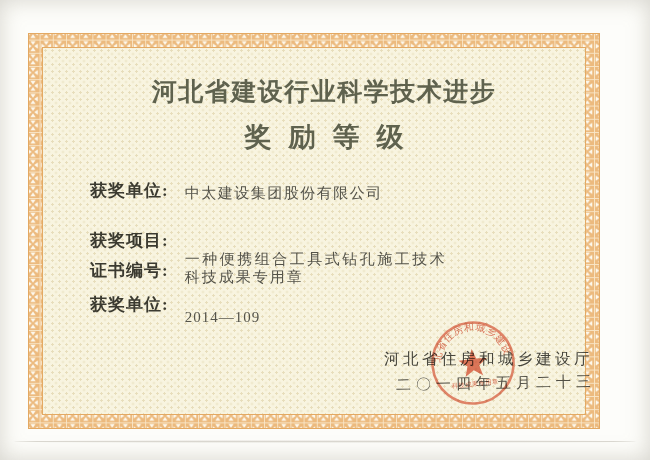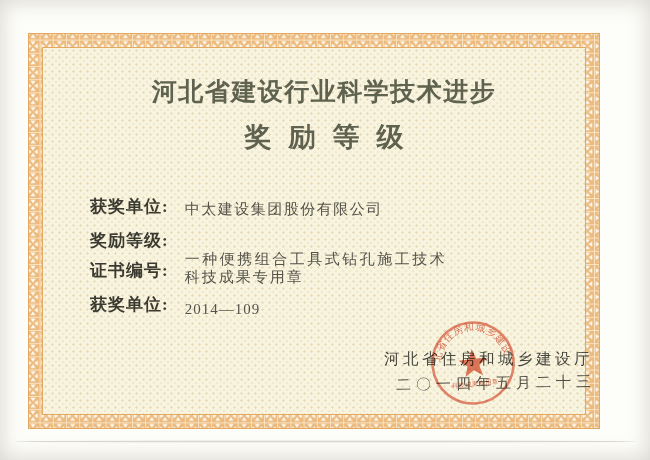--- a/index.html
+++ b/index.html
@@ -36,32 +36,32 @@
   }
   .cert-subtitle{
     position:absolute;left:0;top:72px;width:100%;
     padding-left:37px;box-sizing:border-box;
     text-align:center;
     font-size:27px;font-weight:600;letter-spacing:17px;
     color:#5f624e;
     font-family:"Liberation Sans","DejaVu Sans",sans-serif;
   }
   .field-row{position:absolute;left:48px;white-space:nowrap;}
-  .row-1{top:148px;} .row-2{top:182px;} .row-3{top:212px;} .row-4{top:246px;}
+  .row-1{top:132px;} .row-2{top:182px;} .row-3{top:212px;} .row-4{top:246px;}
   .field-label{
     font-weight:700;font-size:17px;color:#3b3a30;letter-spacing:1px;
   }
   .field-value{
     position:relative;font-size:15px;color:#54534a;
     margin-left:12px;letter-spacing:1.5px;
   }
   .row-1 .field-value{top:2px;}
   .row-2 .field-value{top:18px;letter-spacing:2.5px;font-family:Liberation Serif, serif;}
   .row-3 .field-value{top:6px;letter-spacing:2px;}
-  .row-4 .field-value{top:4px;letter-spacing:1px;}
+  .row-4 .field-value{top:12px;letter-spacing:1px;}
   .issuer-name{
     position:absolute;left:342px;top:302px;white-space:nowrap;
     font-size:15.5px;color:#46453c;letter-spacing:3.5px;
   }
   .issue-date{
     position:absolute;left:354px;top:327px;white-space:nowrap;
     font-size:15px;color:#514f45;letter-spacing:5px;
     transform:rotate(-1deg);
   }
   .seal{
@@ -103,21 +103,21 @@
     <div class="cert-title">河北省建设行业科学技术进步</div>
 
     <div class="cert-subtitle">奖励等级</div>
 
     <div class="field-row row-1">
       <span class="field-label">获奖单位:</span>
       <span class="field-value">中太建设集团股份有限公司</span>
     </div>
 
     <div class="field-row row-2">
-      <span class="field-label">奖励等级:</span>
+      <span class="field-label">获奖项目:</span>
       <span class="field-value">一种便携组合工具式钻孔施工技术</span>
     </div>
 
     <div class="field-row row-3">
       <span class="field-label">证书编号:</span>
       <span class="field-value">科技成果专用章</span>
     </div>
 
     <div class="field-row row-4">
       <span class="field-label">获奖单位:</span>

